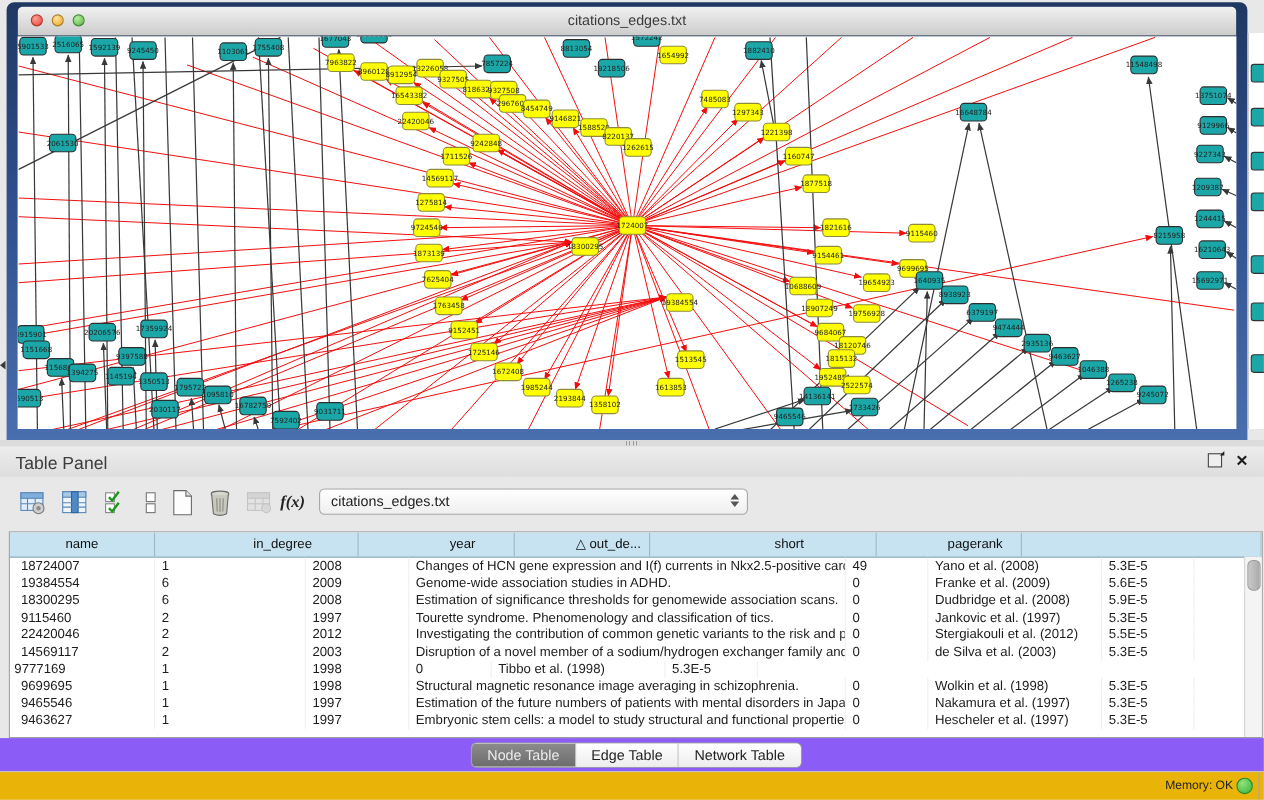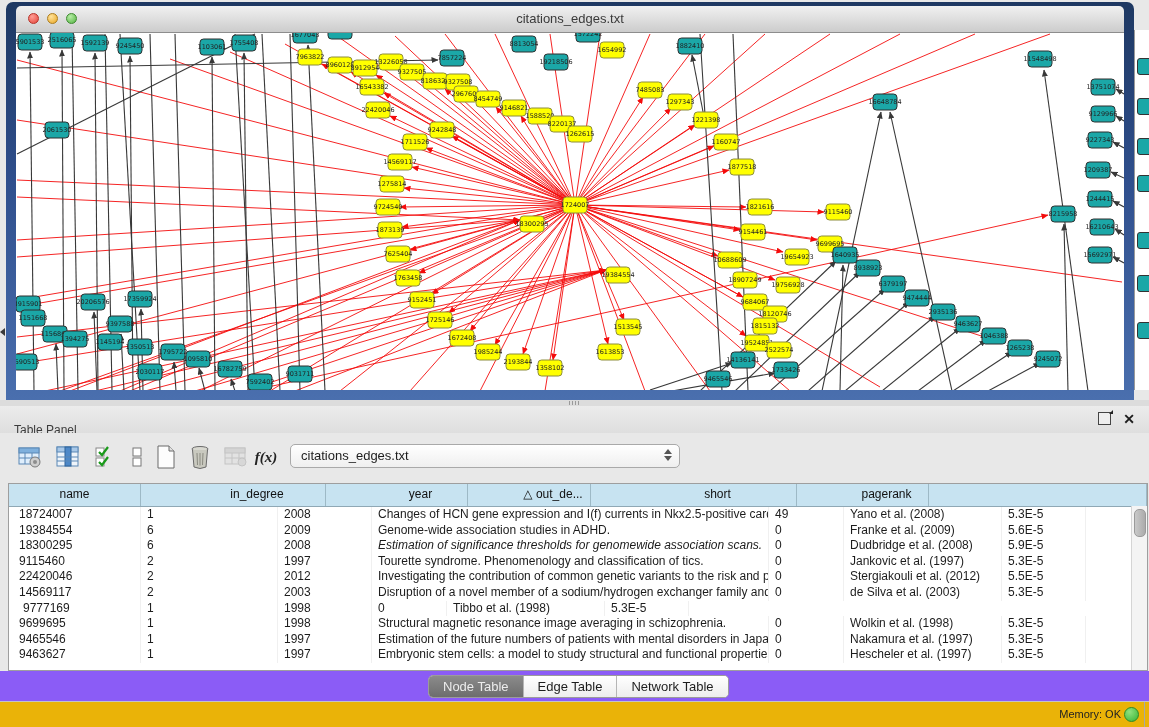--- a/index.html
+++ b/index.html
@@ -27,21 +27,21 @@
   .peek{position:absolute;left:1134px;top:30px;width:15px;height:360px;background:#ffffff;border-left:1px solid #9a9a9a;}
   .peek .pn{position:absolute;left:2px;width:14px;height:15px;border-radius:3px;
     background:#1ba7a7;border:1px solid #333;}
   
   .splitter{position:absolute;left:0;top:400px;width:1149px;height:6px;background:#dcdcdc;}
   .grip{position:absolute;left:569px;top:1px;width:12px;height:4px;
     background:repeating-linear-gradient(90deg,#9a9a9a 0 1px,transparent 1px 3px);}
   
   .panel-header{position:absolute;left:0;top:406px;width:1149px;height:27px;
     background:linear-gradient(#ececec,#dedede);border-bottom:1px solid #c2c2c2;}
-  .panel-title{position:absolute;left:14px;top:17px;font-size:12px;color:#3c3c3c;}
+  .panel-title{position:absolute;left:14px;top:7px;font-size:16px;color:#3c3c3c;}
   .ph-icons{position:absolute;right:14px;top:6px;display:flex;gap:12px;align-items:center;}
   .float-ic{width:11px;height:11px;border:1px solid #444;position:relative;background:#eee;}
   .float-ic:before{content:"";position:absolute;right:-3px;top:-3px;width:0;height:0;
      border-left:4px solid transparent;border-top:4px solid transparent;border-right:4px solid #222;}
   .close-ic{font-size:14px;font-weight:bold;color:#1c1c1c;line-height:12px;}
   
   .toolbar{position:absolute;left:0;top:433px;width:1149px;height:48px;background:#e8e8e8;}
   .tb-btn{position:absolute;top:10px;width:28px;height:28px;display:flex;align-items:center;justify-content:center;}
   .fx{font-family:"Liberation Serif",serif;font-style:italic;font-weight:bold;font-size:15px;color:#222;}
   .combo{position:absolute;left:290px;top:11px;width:390px;height:24px;box-sizing:border-box;
@@ -789,21 +789,21 @@
         <div class="td" style="width: 94px;">2009</div>
         <div class="td" style="width: 397px;">Genome-wide association studies in ADHD.</div>
         <div class="td" style="width: 75px;">0</div>
         <div class="td" style="width: 158px;">Franke et al. (2009)</div>
         <div class="td" style="width: 84px;">5.6E-5</div>
       </div>
       <div class="tr">
         <div class="td" style="width: 132px; padding-left: 10px;">18300295</div>
         <div class="td" style="width: 137px;">6</div>
         <div class="td" style="width: 94px;">2008</div>
-        <div class="td" style="width: 397px; font-style: italic;">Estimation of significance thresholds for genomewide association scans.</div>
+        <div class="td" style="width: 397px;">Estimation of significance thresholds for genomewide association scans.</div>
         <div class="td" style="width: 75px;">0</div>
         <div class="td" style="width: 158px;">Dudbridge et al. (2008)</div>
         <div class="td" style="width: 84px;">5.9E-5</div>
       </div>
       <div class="tr">
         <div class="td" style="width: 132px; padding-left: 10px;">9115460</div>
         <div class="td" style="width: 137px;">2</div>
         <div class="td" style="width: 94px;">1997</div>
         <div class="td" style="width: 397px;">Tourette syndrome. Phenomenology and classification of tics.</div>
         <div class="td" style="width: 75px;">0</div>
@@ -822,21 +822,21 @@
       <div class="tr">
         <div class="td" style="width: 132px; padding-left: 10px;">14569117</div>
         <div class="td" style="width: 137px;">2</div>
         <div class="td" style="width: 94px;">2003</div>
         <div class="td" style="width: 397px;">Disruption of a novel member of a sodium/hydrogen exchanger family and DOCK...</div>
         <div class="td" style="width: 75px;">0</div>
         <div class="td" style="width: 158px;">de Silva et al. (2003)</div>
         <div class="td" style="width: 84px;">5.3E-5</div>
       </div>
       <div class="tr">
-        <div class="td" style="width: 132px; padding-left: 14px;">9777169</div>
+        <div class="td" style="width: 132px; padding-left: 4px;">9777169</div>
         <div class="td" style="width: 137px;">1</div>
         <div class="td" style="width: 94px;">1998</div>
         <div class="td" style="width: 75px;">0</div>
         <div class="td" style="width: 158px;">Tibbo et al. (1998)</div>
         <div class="td" style="width: 84px;">5.3E-5</div>
       </div>
       <div class="tr">
         <div class="td" style="width: 132px; padding-left: 10px;">9699695</div>
         <div class="td" style="width: 137px;">1</div>
         <div class="td" style="width: 94px;">1998</div>

